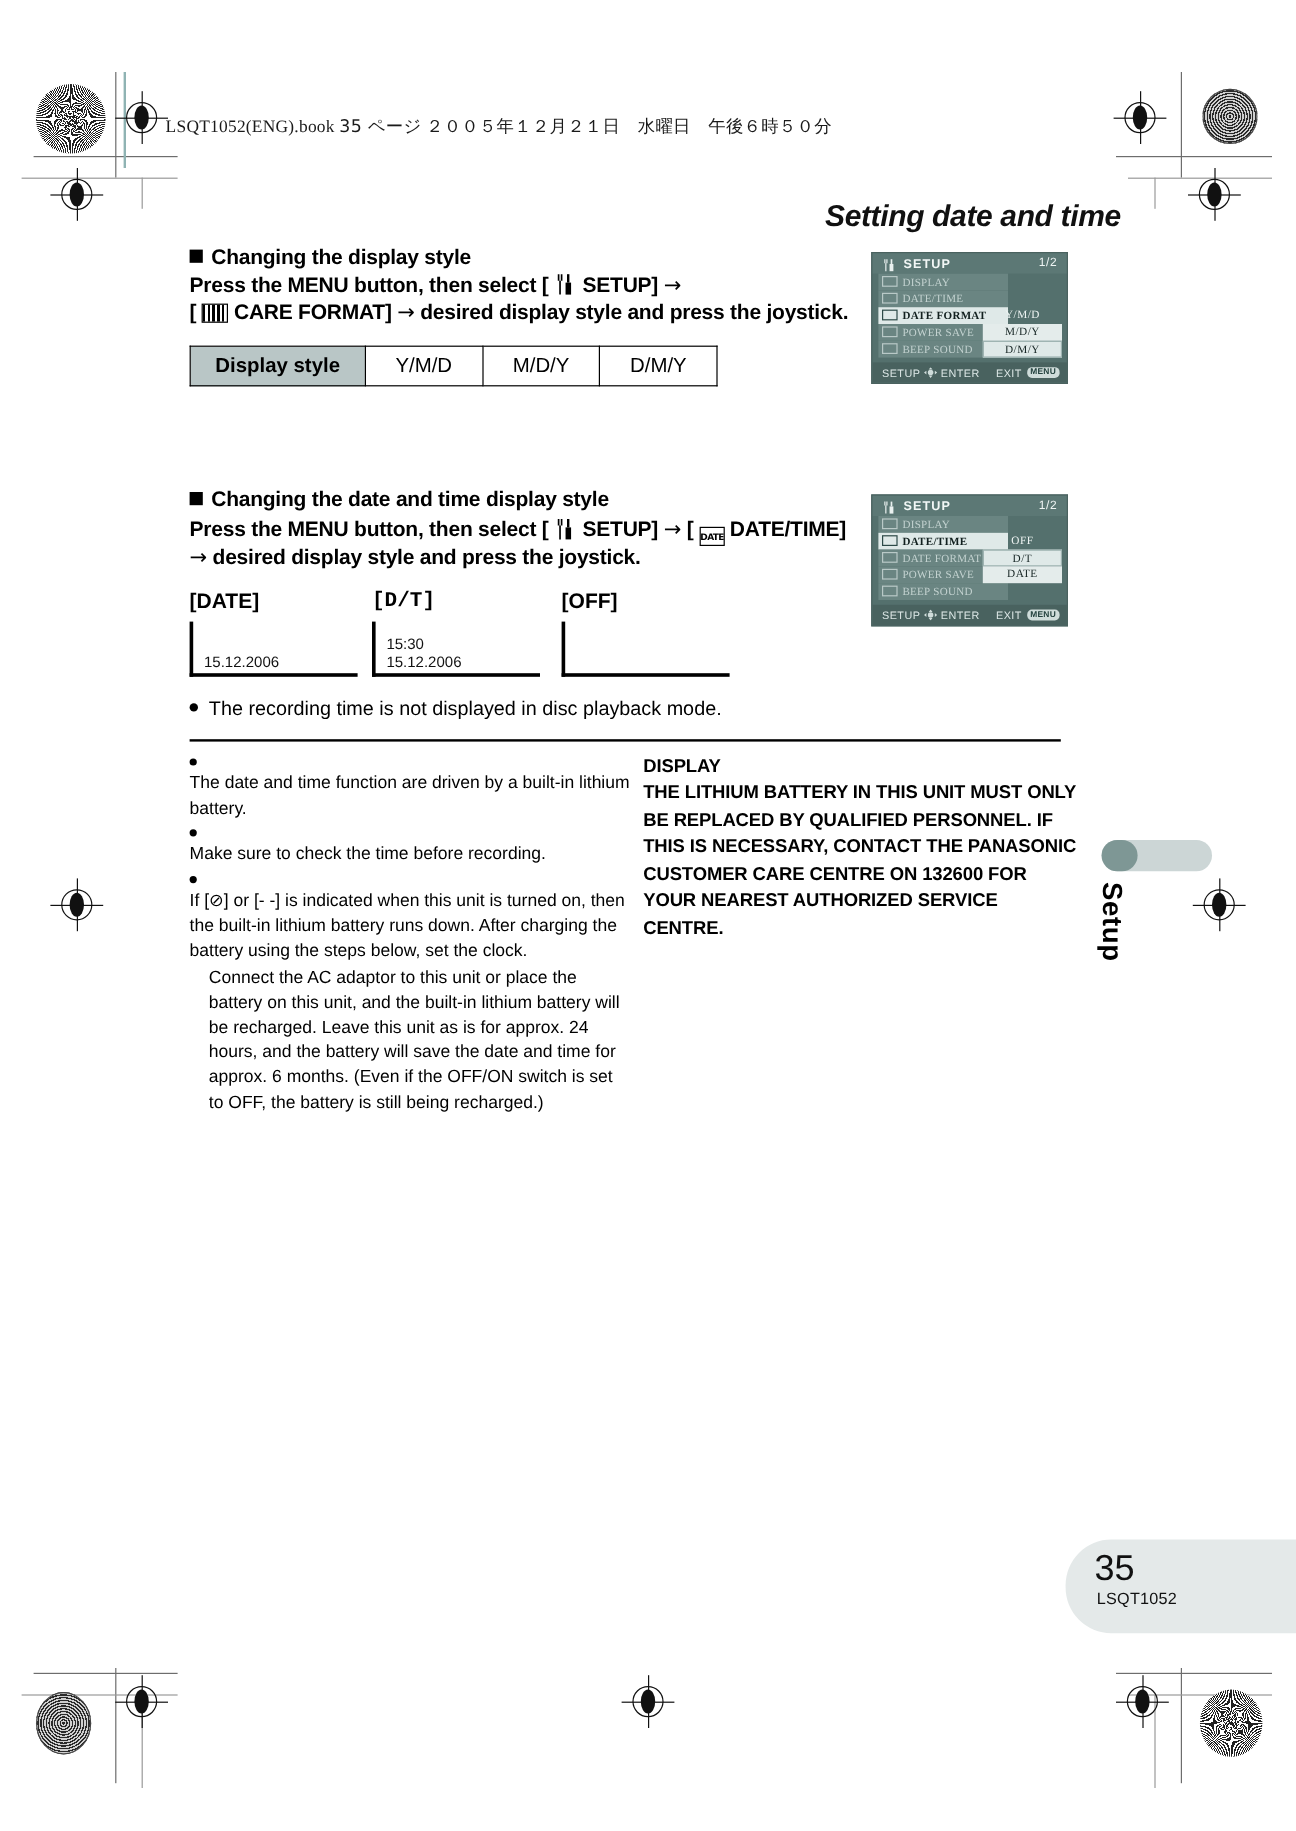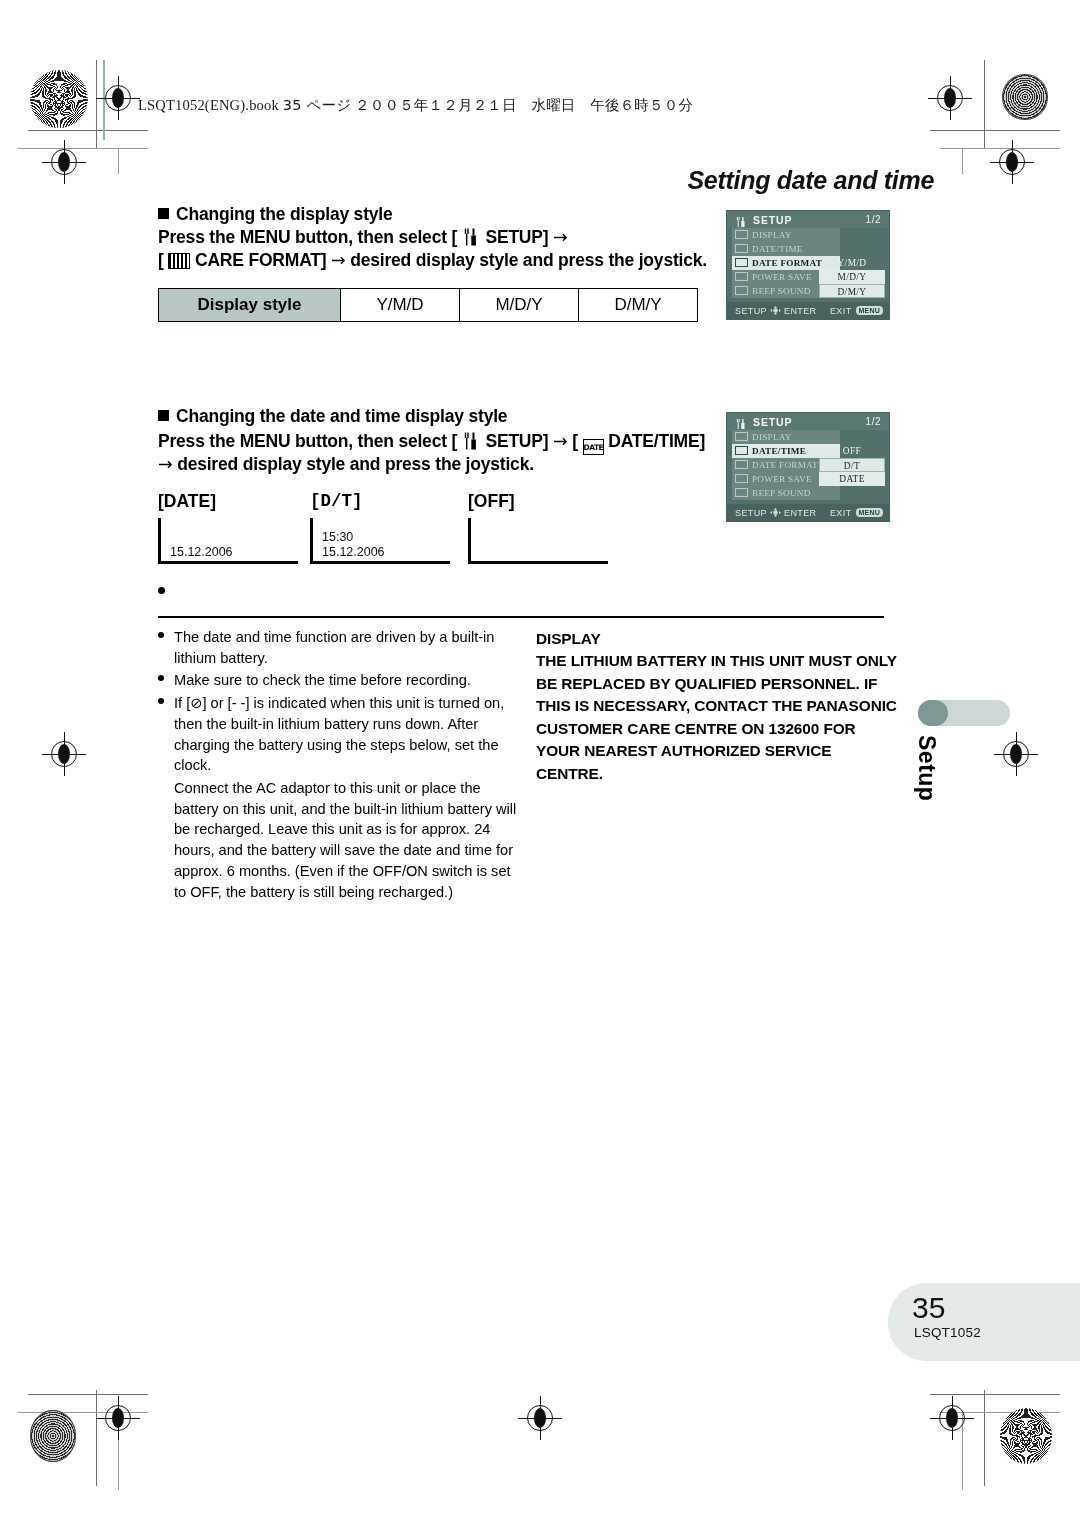--- a/index.html
+++ b/index.html
@@ -75,21 +75,21 @@
   }
   .ico-dateformat { width: 22px; height: 16px; line-height: 13px; font-size: 9px;
       background: repeating-linear-gradient(90deg,#000 0 2px,#fff 2px 4px); }
   .ico-datetime { width: 21px; height: 16px; line-height: 15px; font-size: 7.5px; letter-spacing:-.5px; }
   .ico-setup {
     display:inline-block; vertical-align: -4px; width: 19px; height: 20px; position: relative;
   }
 
   
   #style-table {
-    position: absolute; left: 158px; top: 288px; width: 540px;
+    position: absolute; left: 158px; top: 288px; width: 440px;
     border-collapse: collapse; background: #fff;
   }
   #style-table td, #style-table th {
     border: 1.6px solid #000; padding: 6px 0 6px 14px;
     font-size: 16.5px; color: #000; vertical-align: middle;
   }
   #style-table .hdr-cell { background: #b9c6c6; font-weight: 700; text-align: center; padding-left: 0; font-size: 17px;}
   #style-table .col-h { text-align: center; padding-left: 0; font-weight: 400; font-size: 17px;}
   #style-table .val { line-height: 1.35; font-size: 16px; }
   .col-label { width: 182px; }
@@ -111,21 +111,21 @@
   .note-line {
     position: absolute; font-size: 16.5px; color: #000; line-height: 1.45;
   }
   .bullet-dot { display:inline-block; width:7px; height:7px; background:#000; border-radius:50%; margin-right:9px; vertical-align: 3px;}
   .hrule { position: absolute; height: 2px; background: #000; }
 
   .note-col {
     position: absolute; left: 158px; top: 627px; width: 368px;
     font-size: 14.6px; color: #000; line-height: 1.42;
   }
-  .note-col .bl { display: flex; margin-bottom: 2px; }
+  .note-col .bl { display: flex; margin-bottom: 2px; flex-direction: column; }
   .note-col .bl .bd { flex: 0 0 16px; padding-top: 5px; }
   .note-col .bl .bd i { display:block; width:6px; height:6px; background:#000; border-radius:50%; }
   .note-col .bl .tx { flex: 1; }
 
   .warn-col {
     position: absolute; left: 536px; top: 628px; width: 366px;
     font-size: 15.4px; font-weight: 700; color: #000; line-height: 1.46;
     letter-spacing: -.1px;
   }
 
@@ -494,21 +494,21 @@
     <div class="txt" style="top:27px;">15.12.2006</div>
   </div>
 
   <div class="sample-label" style="left:468px; top:491px;">[OFF]</div>
   <div class="sample-box" style="left:468px; top:518px;">
     <div class="edge-l"></div>
     <div class="edge-b"></div>
   </div>
 
   <div class="note-line" style="left:158px; top:580px; width:720px;">
-    <span class="bullet-dot"></span>
+    <span class="bullet-dot"></span><span>The recording time is not displayed in disc playback mode.</span>
   </div>
 
   <div class="hrule" style="left:158px; top:616px; width:726px;"></div>
 
   <div class="note-col">
     <div class="bl">
       <span class="bd">
           <i></i>
         </span>
       <span class="tx">The date and time function are driven by a built-in lithium battery.</span>

